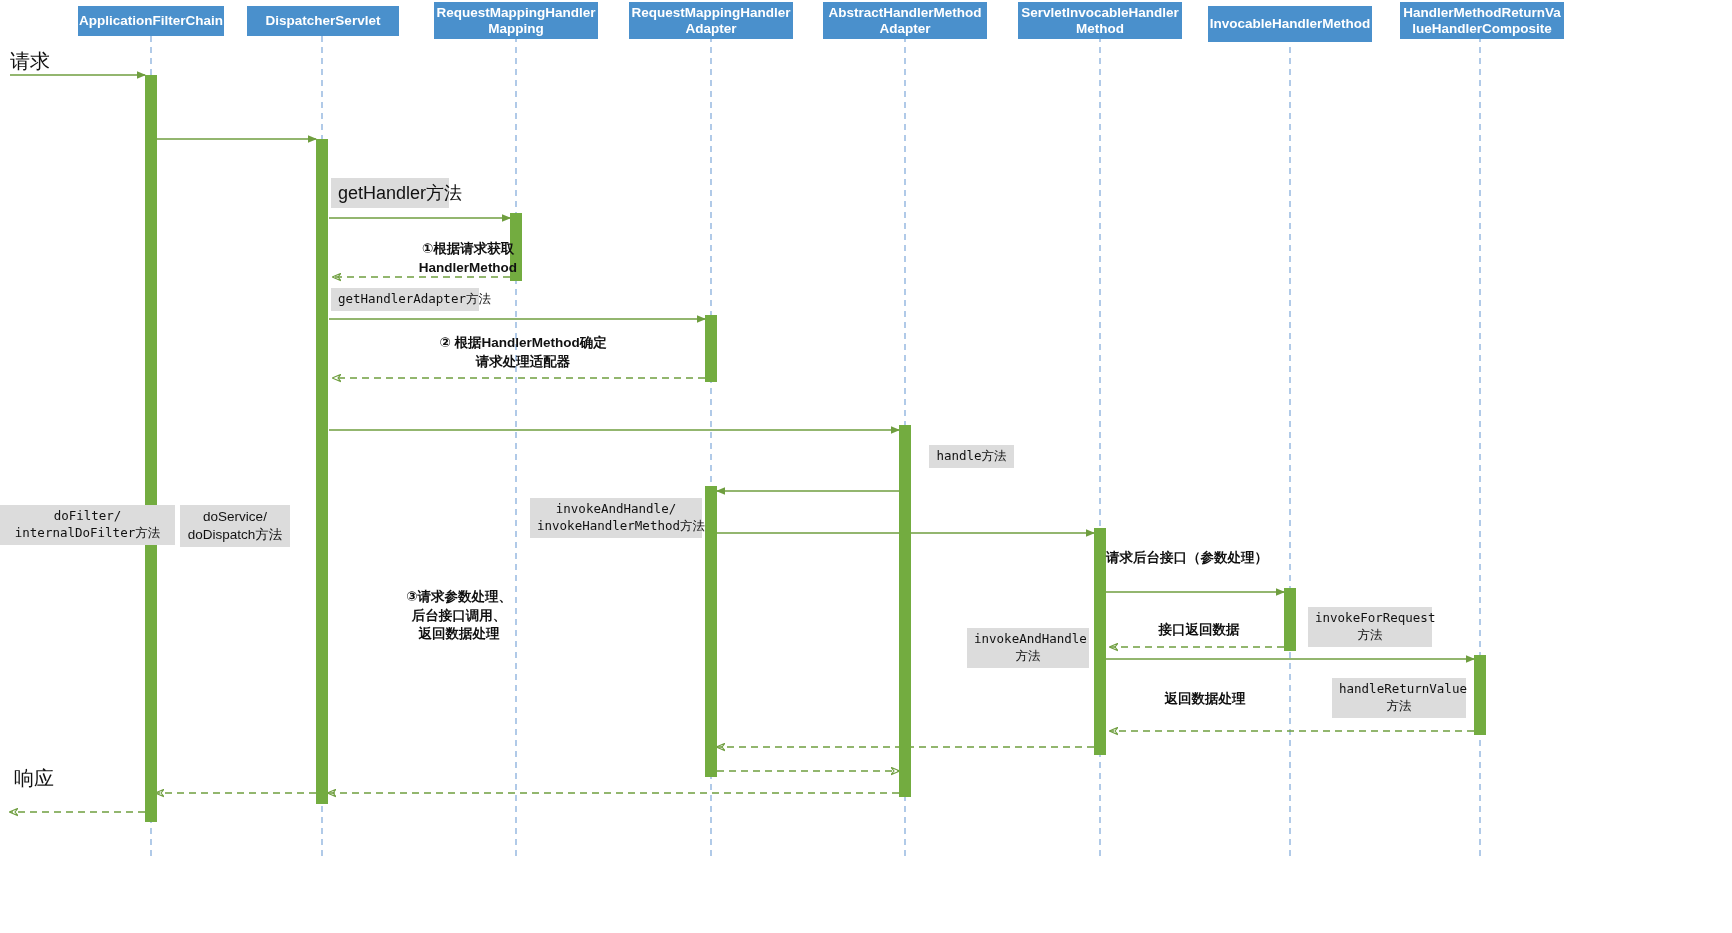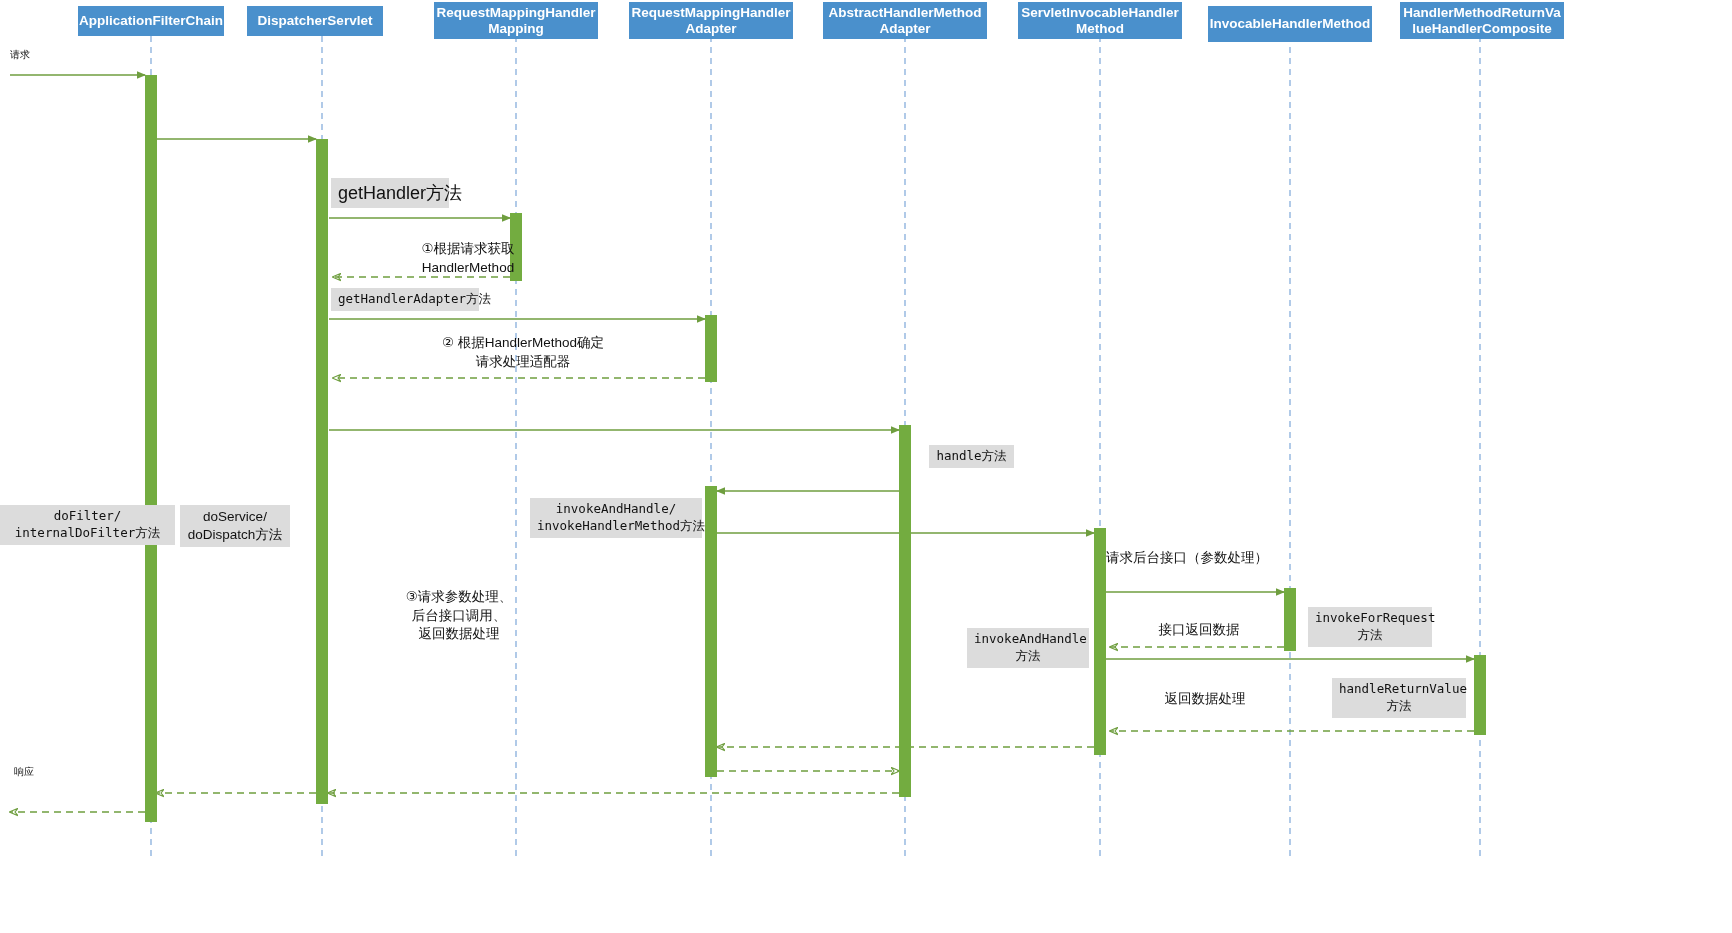--- a/index.html
+++ b/index.html
@@ -18,23 +18,23 @@
   .bar{position:absolute;background:#73ac40;}
 
   
   .note{position:absolute;background:#dcdcdc;color:#111;
         font-family:"DejaVu Sans Mono","Liberation Mono",monospace;
         font-size:12.5px;text-align:center;line-height:1.35;
         padding:3px 7px;box-sizing:border-box;white-space:pre;}
 
   
   .msg{position:absolute;color:#111;font-size:13.5px;text-align:center;
-       line-height:1.38;white-space:pre;}
+       line-height:1.38;white-space:pre;font-weight:bold;}
 
-  .edge-label{position:absolute;color:#111;font-size:10px;line-height:1.35;white-space:pre;}
+  .edge-label{position:absolute;color:#111;font-size:20px;line-height:1.35;white-space:pre;}
 </style>
 </head>
 <body>
 
 <div id="canvas">
 
   <svg class="layer" viewBox="0 0 1732 933" xmlns="http://www.w3.org/2000/svg">
     <defs>
       <marker id="ah" markerWidth="9" markerHeight="9" refX="8" refY="4.5" orient="auto" markerUnits="userSpaceOnUse">
         <path d="M0,0.8 L9,4.5 L0,8.2 z" fill="#6f9e3f"></path>
@@ -76,21 +76,21 @@
       <path d="M705,771 L899,771" marker-end="url(#ahd)"></path>
       <path d="M899,793 L328,793" marker-end="url(#ahd)"></path>
       <path d="M316,793 L156,793" marker-end="url(#ahd)"></path>
       <path d="M145,812 L10,812" marker-end="url(#ahd)"></path>
     </g>
   </svg>
 
   <div class="actor" style="left:78px;top:6px;width:146px;height:30px;">
     <span>ApplicationFilterChain</span>
   </div>
-  <div class="actor" style="left:247px;top:6px;width:136px;height:30px;">
+  <div class="actor" style="left:247px;top:6px;width:152px;height:30px;">
     <span>DispatcherServlet</span>
   </div>
   <div class="actor" style="left:434px;top:2px;width:164px;height:37px;white-space:pre-line;">
     <span style="white-space:pre-line;">RequestMappingHandler
 Mapping</span>
   </div>
   <div class="actor" style="left:629px;top:2px;width:164px;height:37px;white-space:pre-line;">
     <span style="white-space:pre-line;">RequestMappingHandler
 Adapter</span>
   </div>

